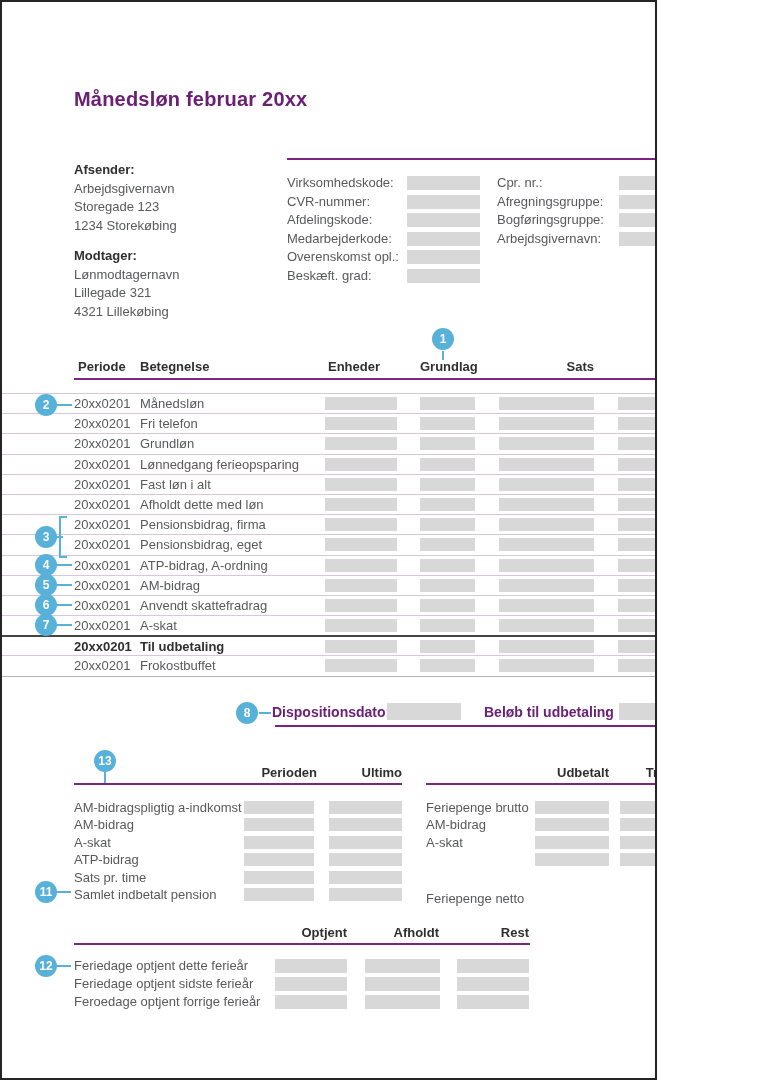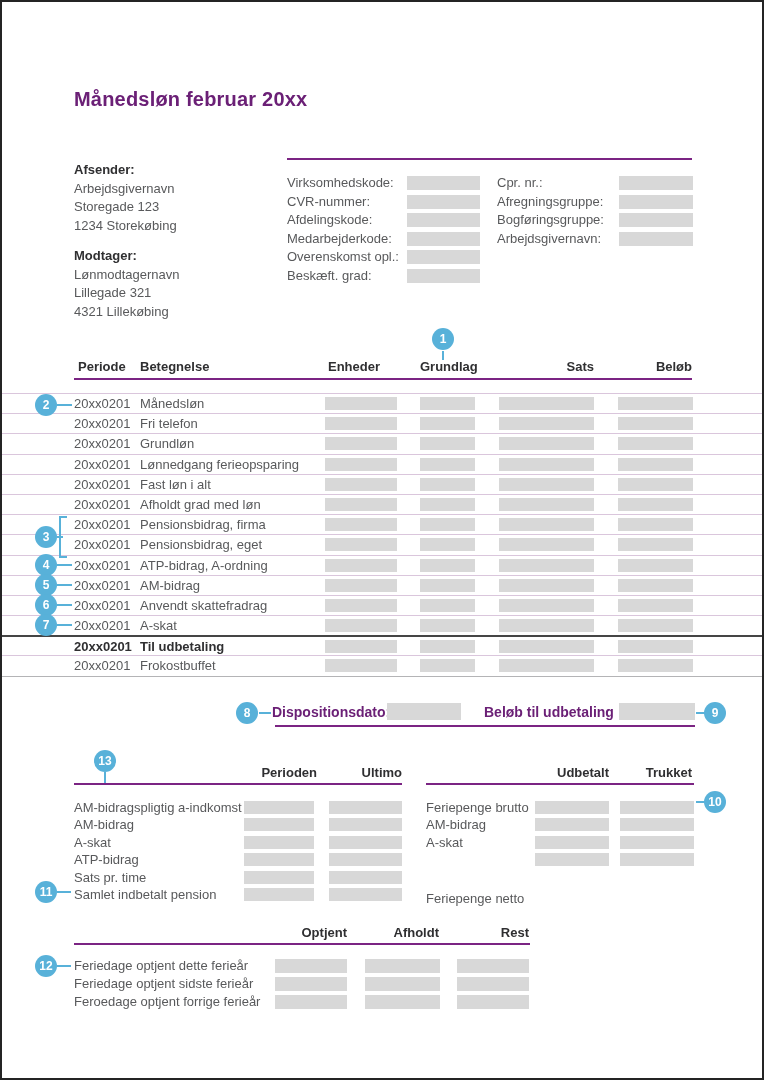--- a/index.html
+++ b/index.html
@@ -1,17 +1,17 @@
 <!DOCTYPE html>
 <html><head>
 <meta charset="utf-8">
 <style>
   html,body{margin:0;padding:0;background:#ffffff;}
   #page{
-    position:relative;width:764px;height:1080px;background:#ffffff;
+    position:relative;width:657px;height:1080px;background:#ffffff;
     border:2px solid #242424;box-sizing:border-box;overflow:hidden;
     font-family:"Liberation Sans",sans-serif;color:#58595b;font-size:13px;
   }
   .abs{position:absolute;white-space:nowrap;}
   .title{font-size:20px;font-weight:700;color:#6b2076;letter-spacing:.2px;}
   .bold-dark{font-weight:700;color:#2f2f31;}
   .purple-label{font-size:14px;font-weight:700;color:#6b2076;}
   .pline{position:absolute;height:2px;background:#7b2483;}
   .addr div{line-height:18.5px;}
   
@@ -165,21 +165,21 @@
     <div class="trow">
         <span class="cell c-periode">20xx0201</span>
         <span class="cell c-beteg">Fast løn i alt</span>
         <span class="rbox b-enheder"></span>
         <span class="rbox b-grundlag"></span>
         <span class="rbox b-sats"></span>
         <span class="rbox b-belob"></span>
       </div>
     <div class="trow">
         <span class="cell c-periode">20xx0201</span>
-        <span class="cell c-beteg">Afholdt grad med løn</span>
+        <span class="cell c-beteg">Afholdt dette med løn</span>
         <span class="rbox b-enheder"></span>
         <span class="rbox b-grundlag"></span>
         <span class="rbox b-sats"></span>
         <span class="rbox b-belob"></span>
       </div>
     <div class="trow">
         <span class="cell c-periode">20xx0201</span>
         <span class="cell c-beteg">Pensionsbidrag, firma</span>
         <span class="rbox b-enheder"></span>
         <span class="rbox b-grundlag"></span>

